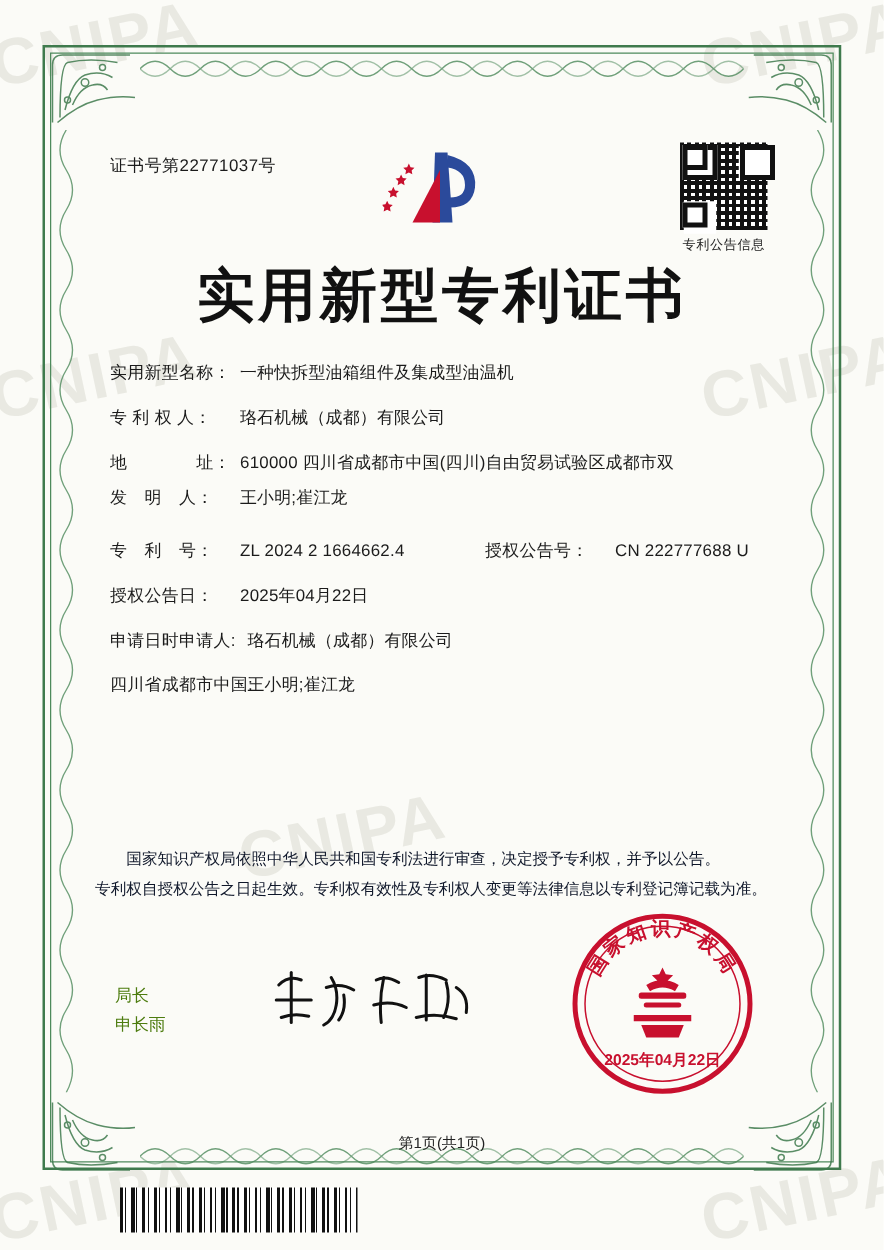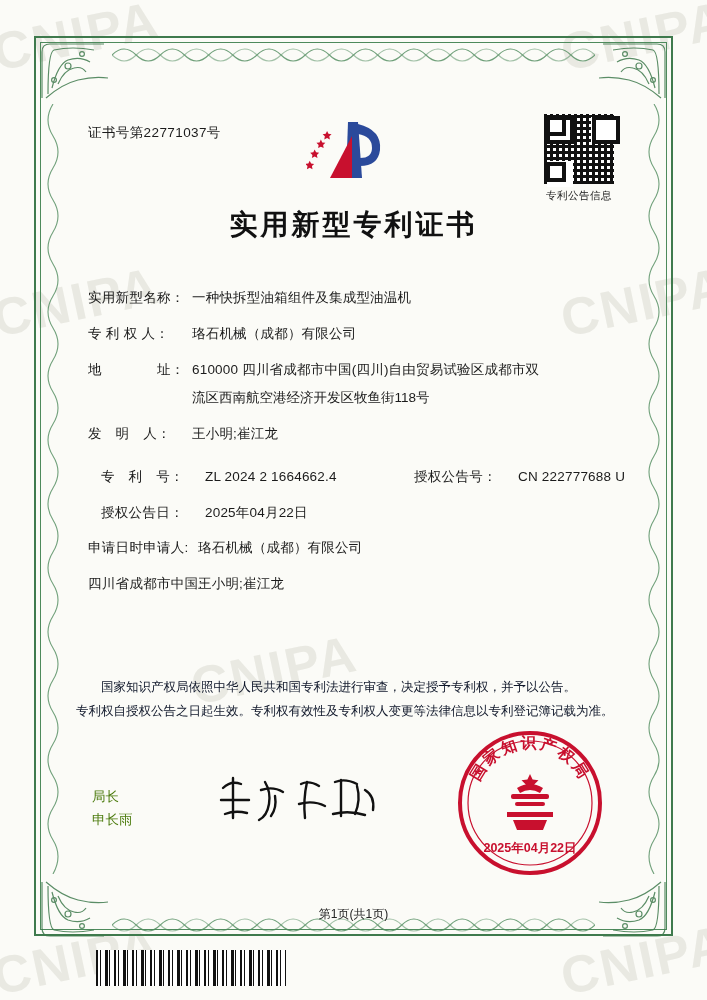--- a/index.html
+++ b/index.html
@@ -131,21 +131,21 @@
     margin-top: 5px;
     font-size: 10.5px;
     color: #222;
     letter-spacing: .5px;
   }
 
   .doc-title {
     position: absolute;
     left: 0; right: 0; top: 206px;
     text-align: center;
-    font-size: 28px;
+    font-size: 46px;
     font-weight: 700;
     color: #111;
     letter-spacing: 3px;
     font-family: "DejaVu Sans", "Liberation Sans", sans-serif;
   }
 
   .fields {
     position: absolute;
     left: 88px; top: 288px;
     width: 540px;
@@ -164,21 +164,21 @@
     width: 104px;
     white-space: nowrap;
     letter-spacing: .3px;
   }
   .lbl.wide { width: 110px; }
   .val {
     flex: 1 1 auto;
     letter-spacing: .2px;
   }
   .twocol { display: flex; }
-  .twocol .half { display: flex; margin-left: 13px; }
+  .twocol .half { display: flex; }
   .twocol .half.first { width: 300px; }
   .twocol .half .lbl { width: 104px; }
   .twocol .half.second .lbl { width: 104px; }
 
   .addr-line2 {
     margin-left: 104px;
   }
 
   .legal {
     position: absolute;
@@ -388,23 +388,20 @@
       </div>
 
       <div class="row">
         <div class="lbl">专 利 权 人：</div>
         <div class="val">珞石机械（成都）有限公司</div>
       </div>
 
       <div class="row tight">
         <div class="lbl">地　　　　址：</div>
         <div class="val">610000 四川省成都市中国(四川)自由贸易试验区成都市双</div>
-      </div>
-      <div class="row">
-        <div class="addr-line2">流区西南航空港经济开发区牧鱼街118号</div>
       </div>
 
       <div class="row">
         <div class="lbl">发　明　人：</div>
         <div class="val">王小明;崔江龙</div>
       </div>
 
       <div class="row twocol" style="margin-top:22px;">
         <div class="half first">
           <div class="lbl">专　利　号：</div>

